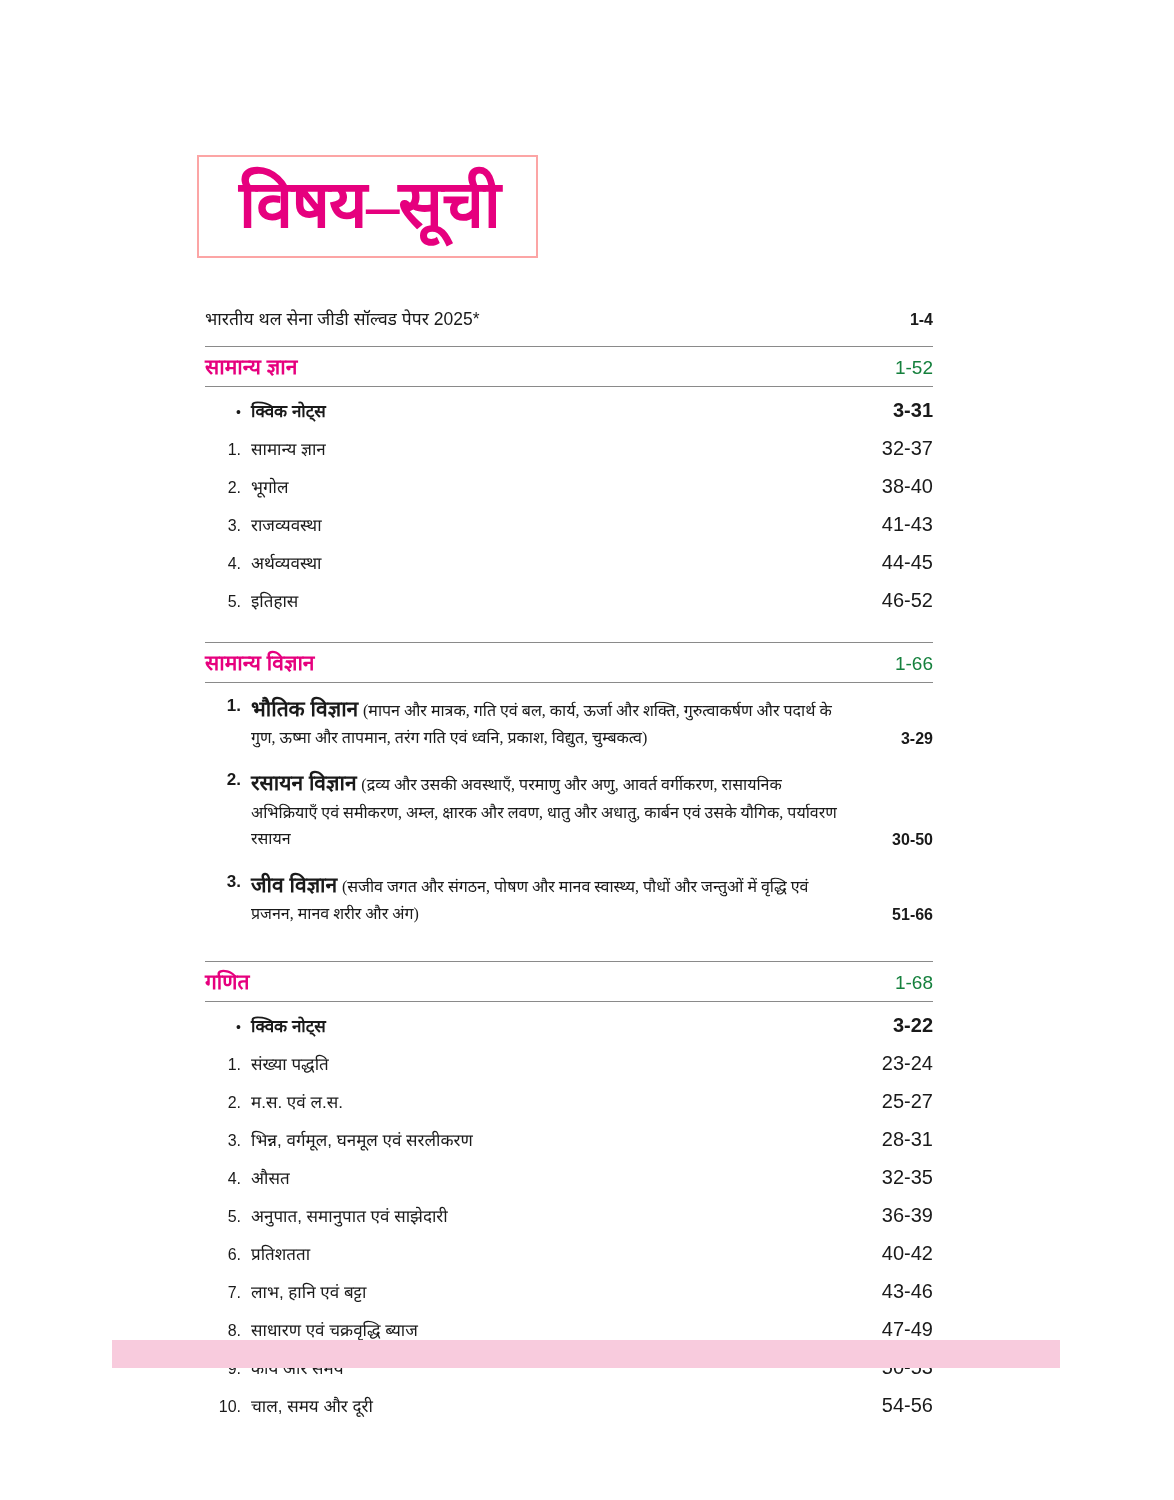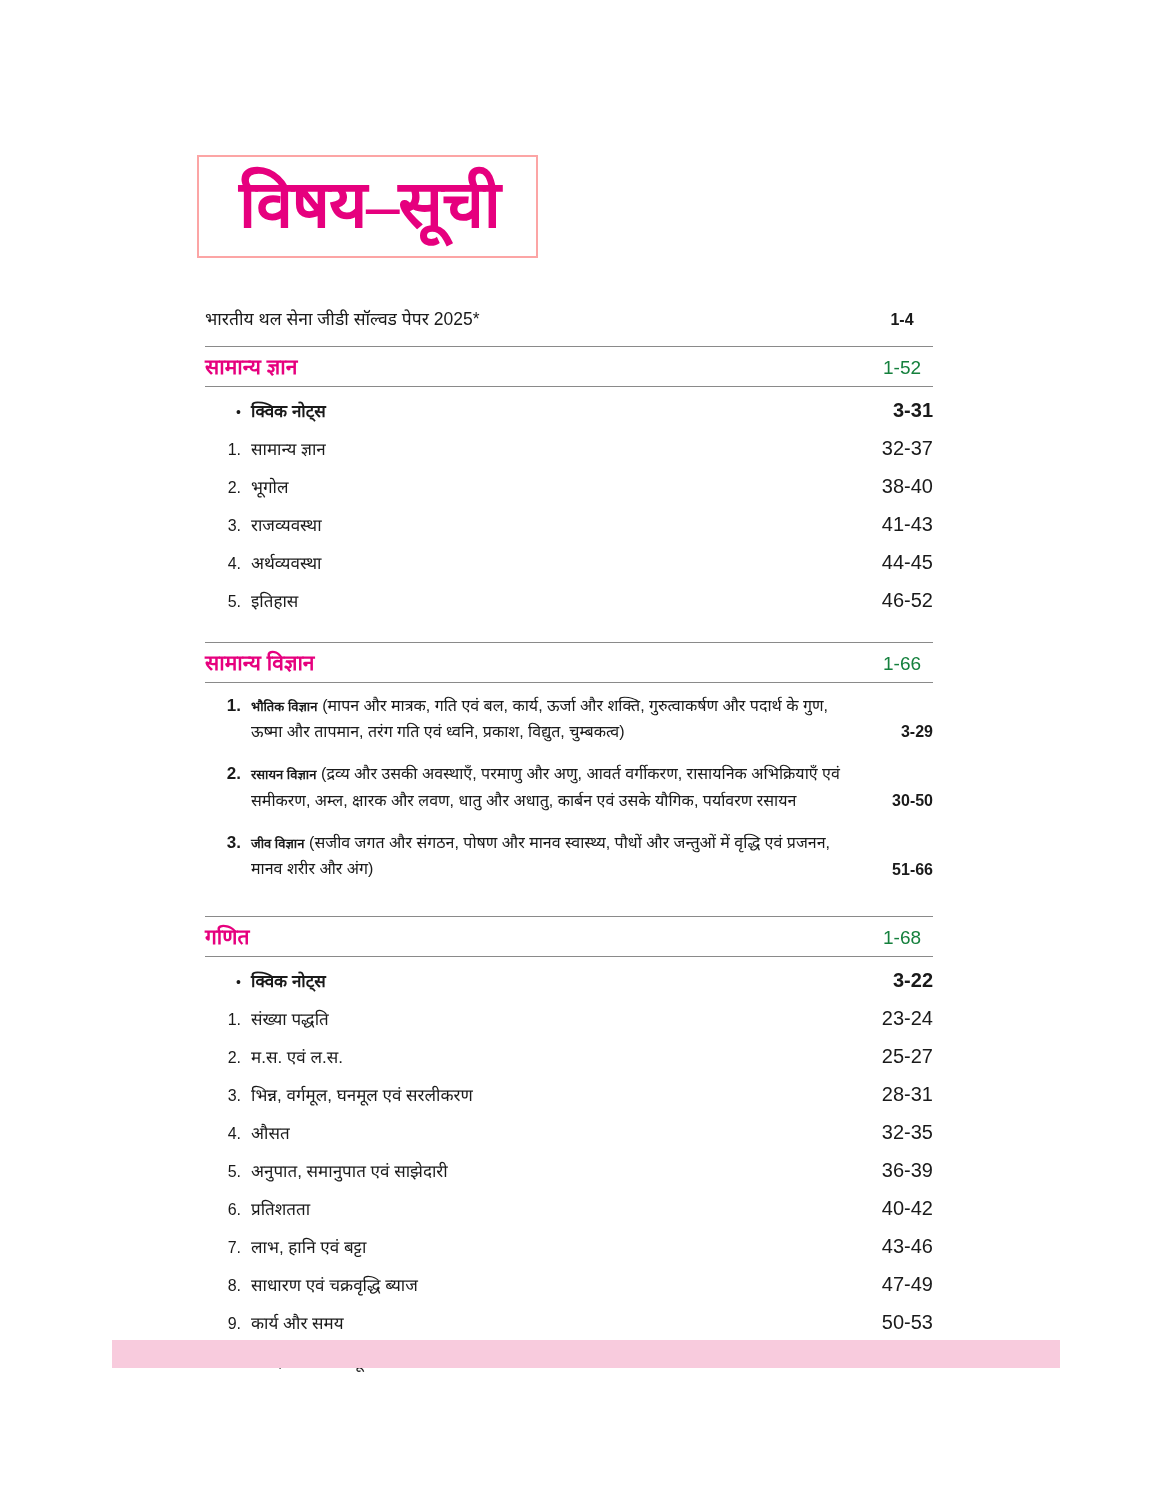--- a/index.html
+++ b/index.html
@@ -66,21 +66,21 @@
     align-items: baseline;
     justify-content: space-between;
     gap: 29px;
   }
 
   .row .label {
     flex: 1 1 auto;
   }
   .row .pages {
     flex: 0 0 auto;
-    text-align: center;
+    text-align: right;
     min-width: 62px;
     white-space: nowrap;
   }
 
   
   .front-row {
     font-size: 17.5px;
     line-height: 1;
     padding: 6px 0 10px 0;
   }
@@ -161,24 +161,25 @@
     font-size: 17px;
     line-height: 1.55;
   }
   .wide-row .body {
     flex: 1 1 auto;
     line-height: 1.55;
     padding-right: 16px;
   }
   .wide-row .body .head {
     font-weight: bold;
-    font-size: 13px;
+    font-size: 21px;
   }
   .wide-row .body .desc {
     font-size: 16px;
+    font-family: Liberation Serif, serif;
   }
   .wide-row .pages {
     flex: 0 0 auto;
     width: 72px;
     text-align: right;
     white-space: nowrap;
     font-weight: bold;
     font-size: 16px;
     align-self: flex-end;
     line-height: 1.55;

